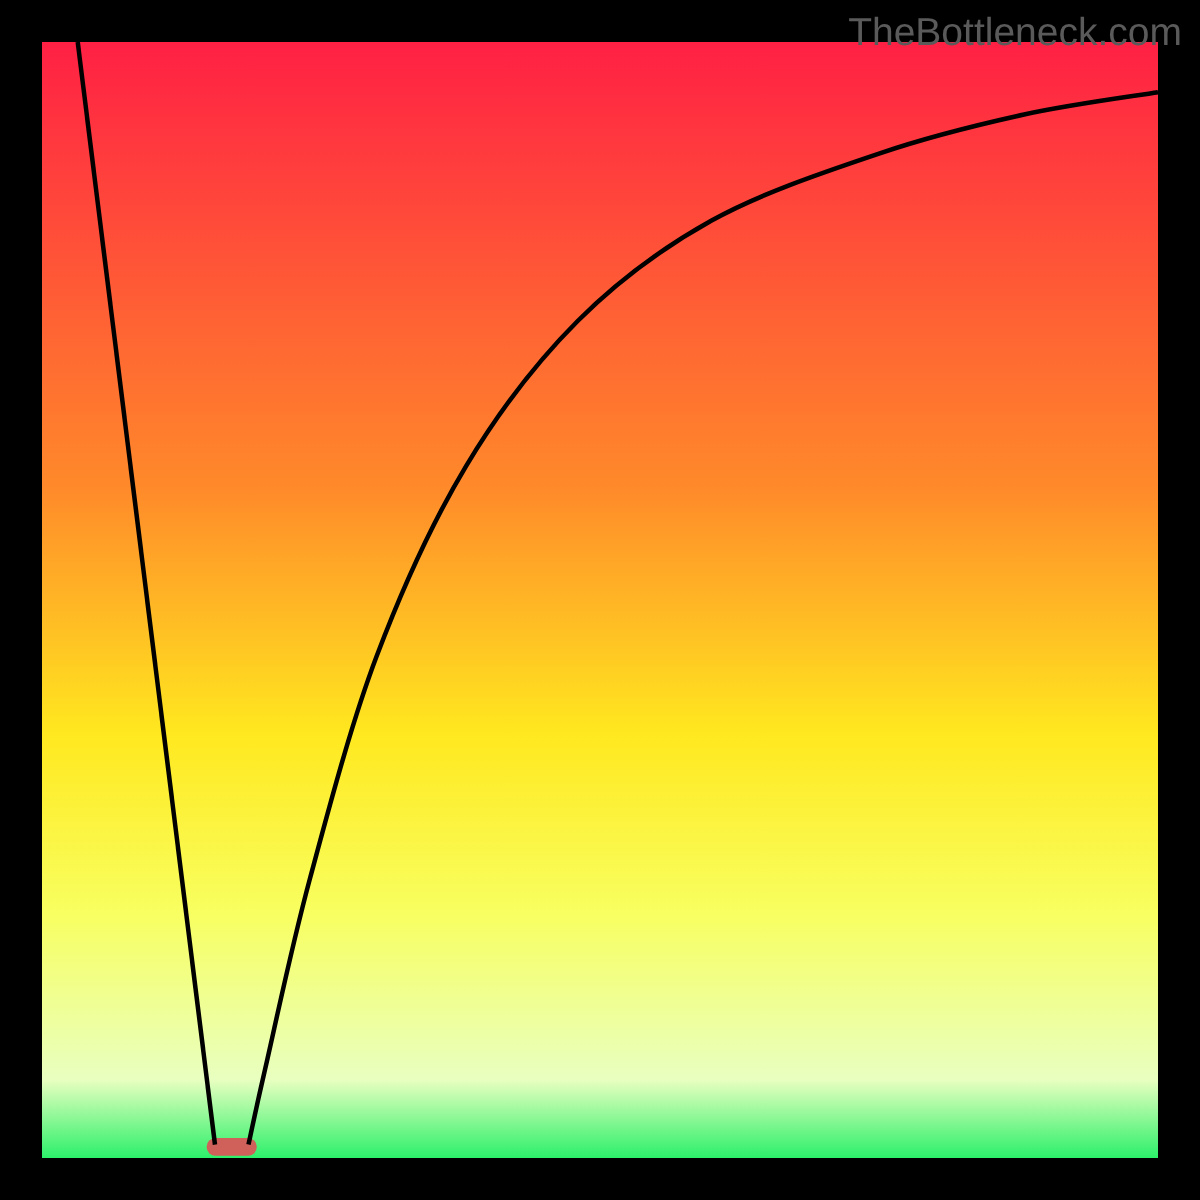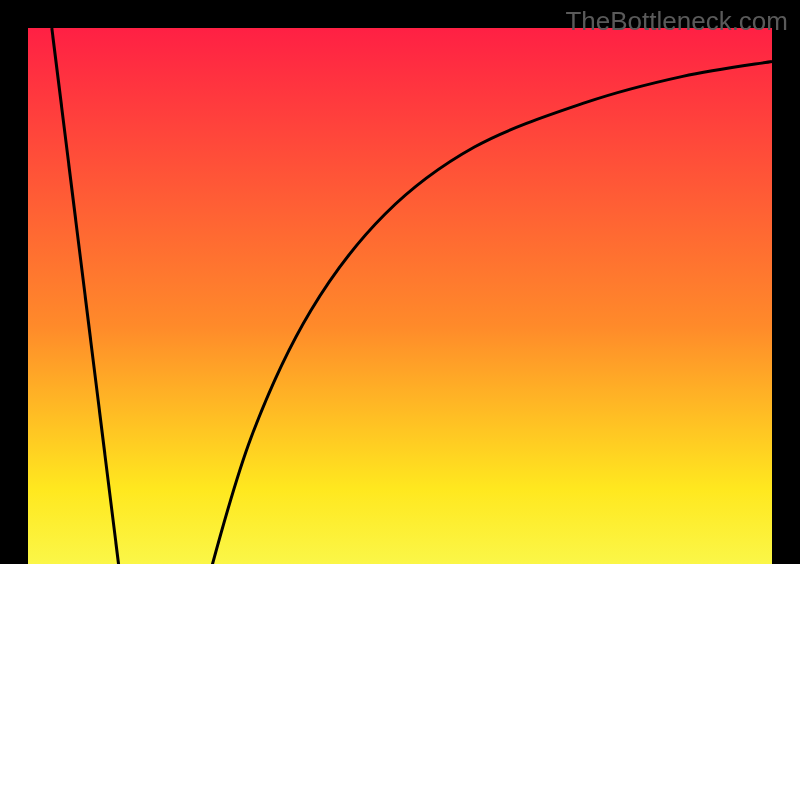--- a/index.html
+++ b/index.html
@@ -2,21 +2,21 @@
 <html><head>
 <meta charset="utf-8">
 <style>
   body {
     margin: 0;
     padding: 0;
     background: #fff;
   }
   .container {
     width: 800px;
-    height: 564px;
+    height: 800px;
     position: relative;
   }
   .watermark {
     position: absolute;
     top: 6px;
     right: 12px;
     font-family: Arial, Helvetica, sans-serif;
     font-size: 26px;
     color: #5a5a5a;
     font-weight: 400;

